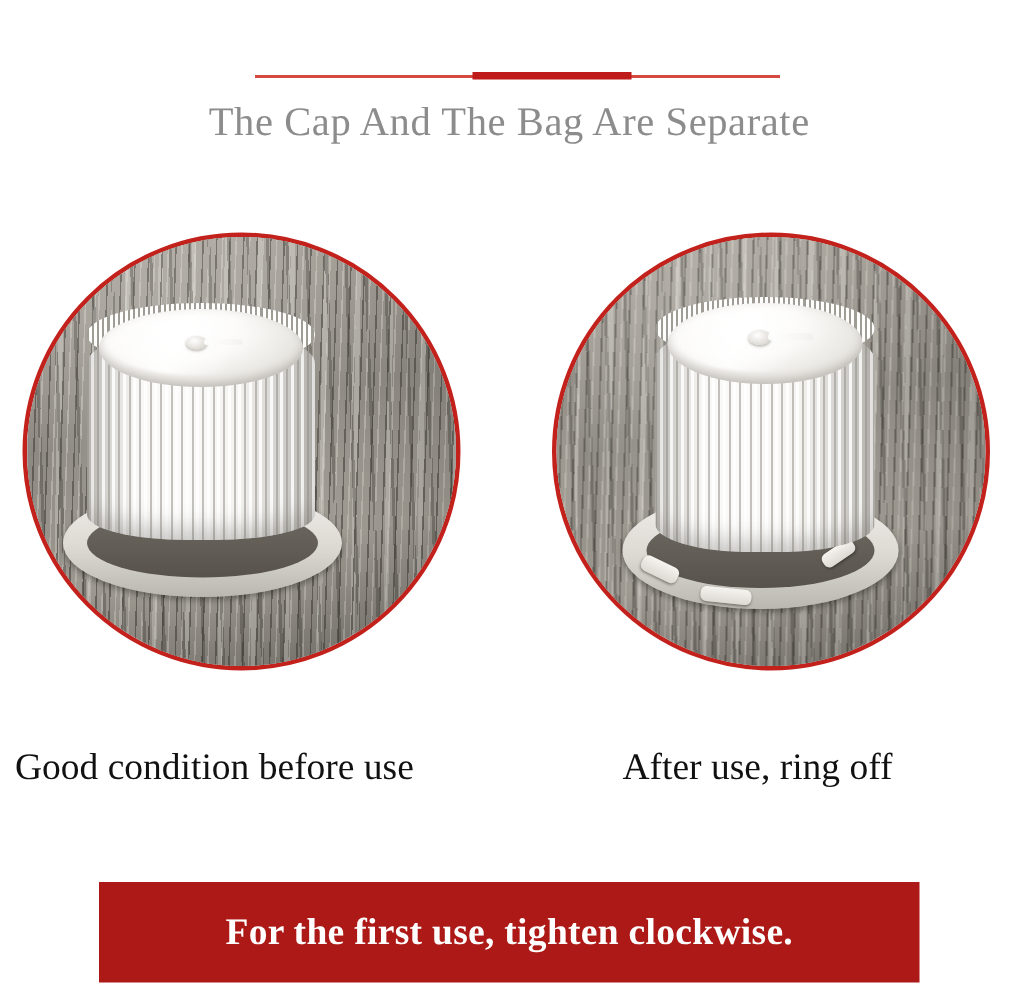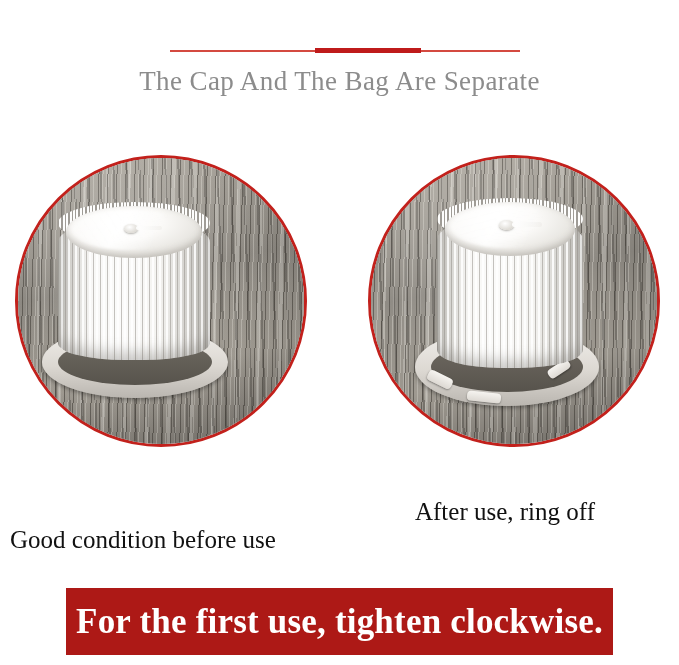--- a/index.html
+++ b/index.html
@@ -204,39 +204,39 @@
   
   .photo-caption {
     position: absolute;
     top: 495px;
     font-size: 25px;
     line-height: 34px;
     color: #111111;
     font-family: "Liberation Serif", "DejaVu Serif", serif;
     white-space: nowrap;
   }
-  #caption-left  { left: 10px;  width: 330px; text-align: left; margin-top: 28px;  }
+  #caption-left  { left: 10px;  width: 330px; text-align: left;  }
   #caption-right { left: 340px; width: 330px; text-align: center; }
 
   
   #bottom-banner {
     position: absolute;
     left: 66px;
     top: 588px;
     width: 547px;
     height: 67px;
     background: #ad1916;
     box-sizing: border-box;
     display: flex;
     align-items: center;
     justify-content: center;
   }
   #bottom-banner-text {
     color: #ffffff;
-    font-size: 35px;
+    font-size: 25px;
     line-height: 38px;
     font-weight: 700;
     letter-spacing: 0.2px;
     font-family: "Liberation Serif", "DejaVu Serif", serif;
     white-space: nowrap;
   }
 </style>
 </head>
 <body>
 

